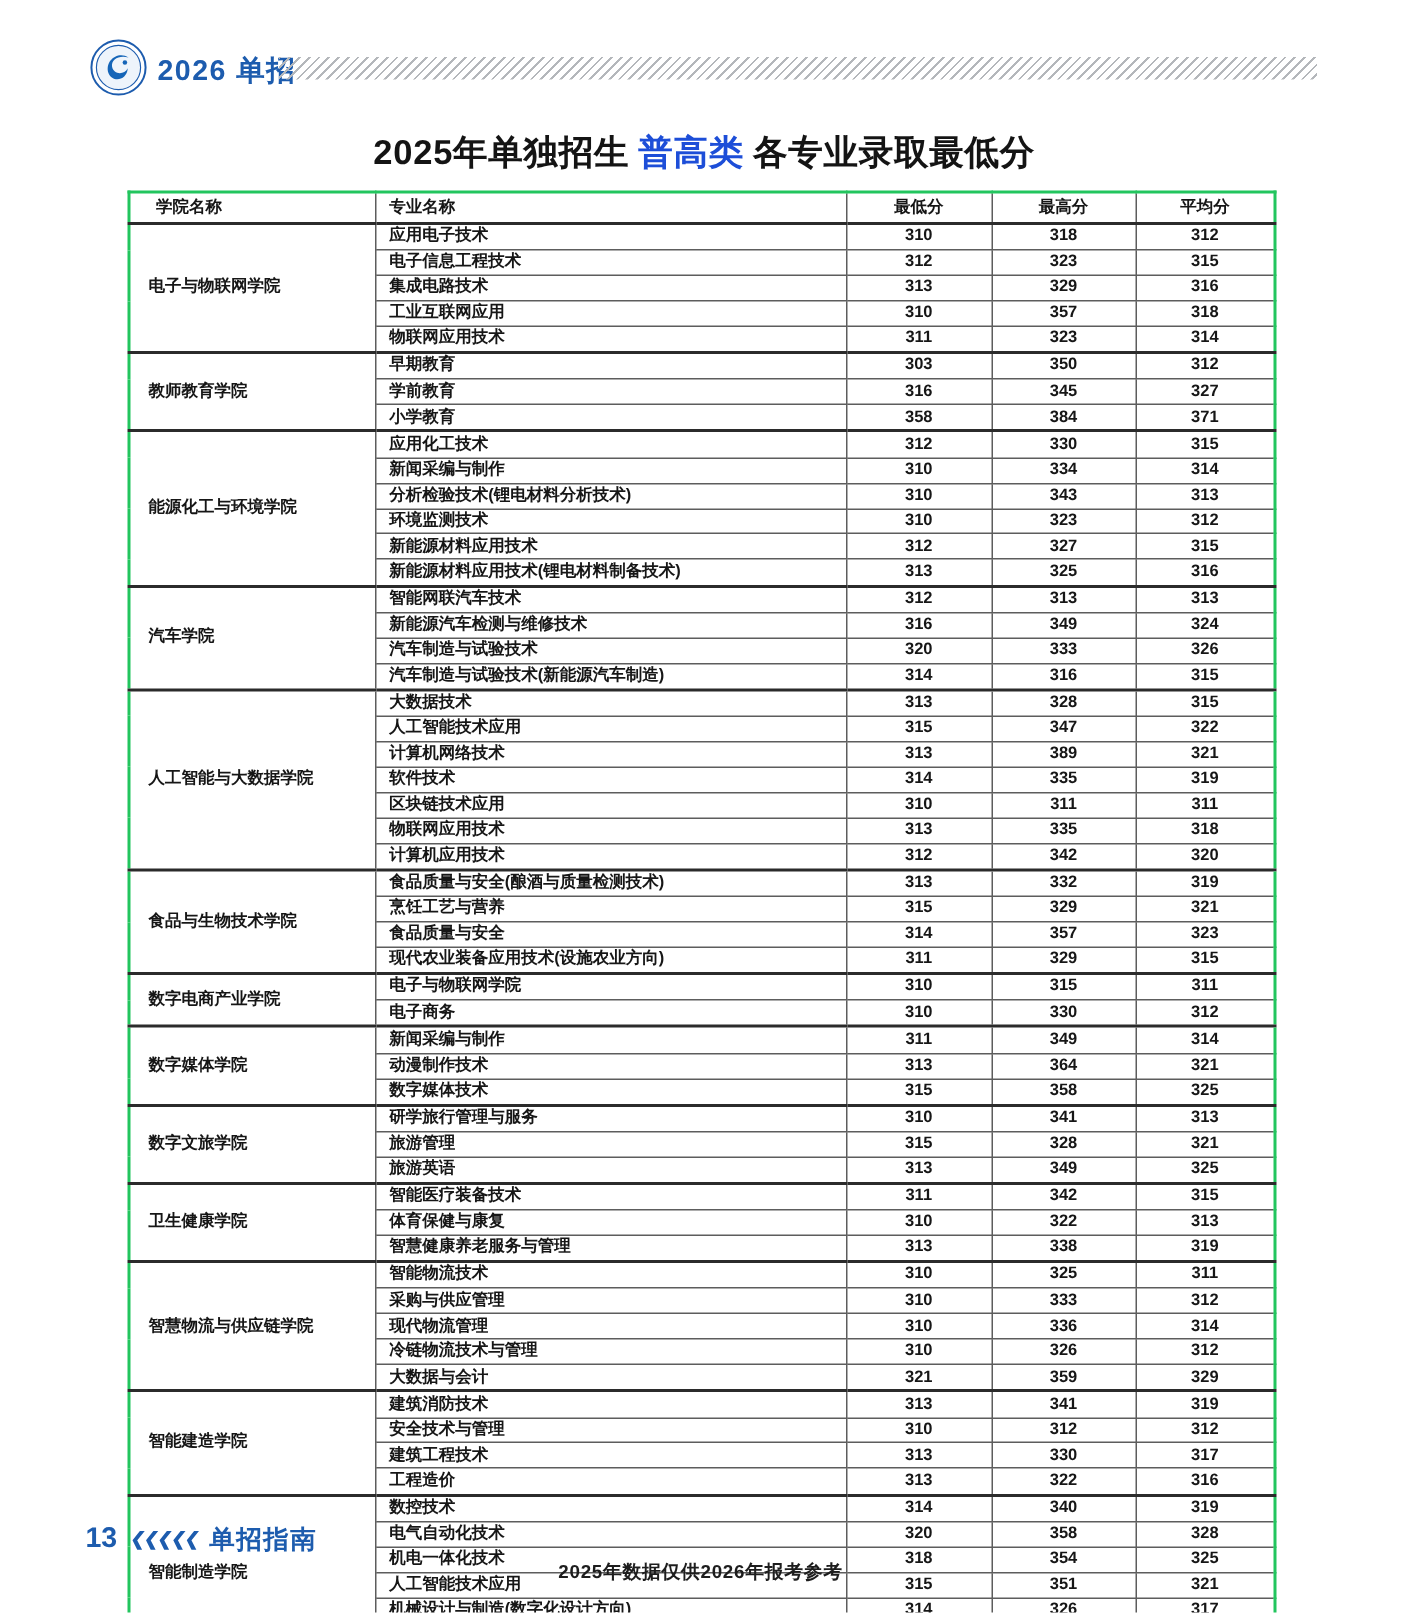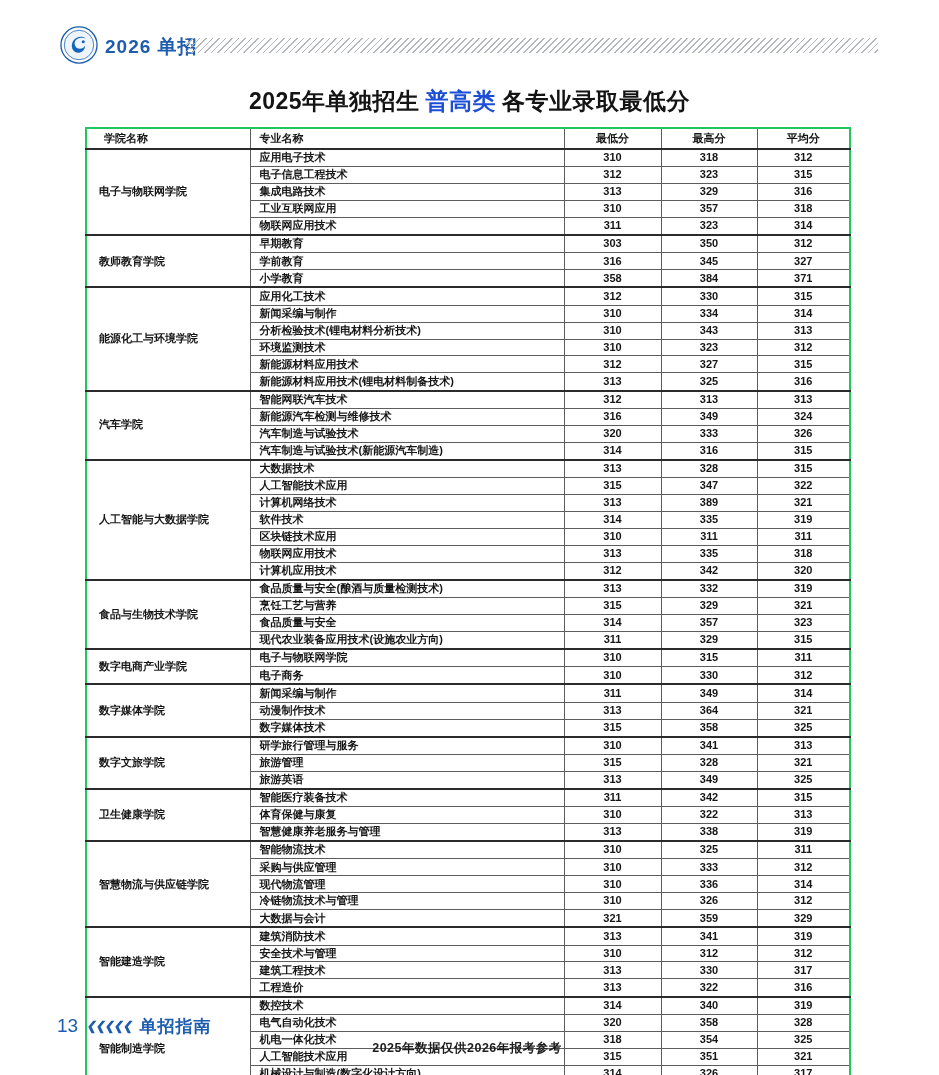--- a/index.html
+++ b/index.html
@@ -72,21 +72,21 @@
   .note {
     position: absolute; left: 85px; top: 996px; width: 764px;
     text-align: center; font-size: 12.5px; font-weight: 600; color: #1d1d1d;
     letter-spacing: 0.5px;
     margin-top: 44px;
   }
   .pagefoot {
     position: absolute; left: 57px; top: 1013px; height: 26px;
     display: flex; align-items: center; color: #1d5cae;
   }
-  .pagefoot .pnum { font-size: 19px; font-weight: 400; }
+  .pagefoot .pnum { font-size: 19px; font-weight: 700; }
   .pagefoot .chev {
     font-size: 12px; font-weight: 700; letter-spacing: -1px;
     margin: 0 7px 0 9px; transform: skewX(-8deg); display: inline-block;
   }
   .pagefoot .plabel { font-size: 17px; font-weight: 700; letter-spacing: 1px; }
 </style>
 </head>
 <body>
 
 <div class="brandbar">

